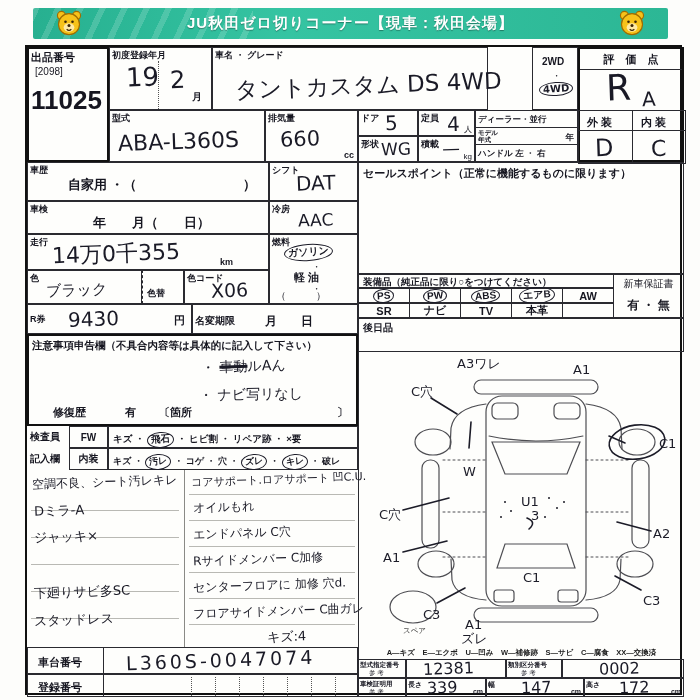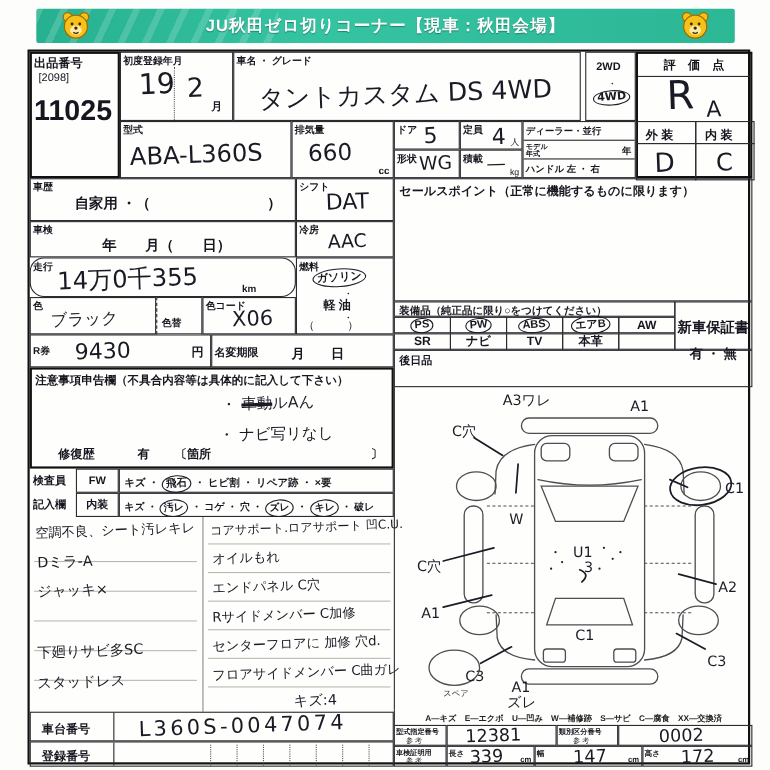--- a/index.html
+++ b/index.html
@@ -57,21 +57,21 @@
     </div>
 
     <div class="cell" style="left:82px;top:0;width:103px;height:63px;">
       <span class="lb">初度登録年月</span>
       <div class="dotv" style="left:48px;top:13px;height:50px;"></div>
       <span class="abs hw hwr" style="left:16px;top:14px;font-size:26px;">19</span>
       <span class="abs hw hwr" style="left:60px;top:18px;font-size:24px;">2</span>
       <span class="abs" style="left:82px;top:42px;font-size:10px;font-weight:bold;">月</span>
     </div>
 
-    <div class="cell" style="left:185px;top:0;width:316px;height:63px;">
+    <div class="cell" style="left:185px;top:0;width:276px;height:63px;">
       <span class="lb">車名 ・ グレード</span>
       <span class="abs hw hwr" style="left:22px;top:22px;font-size:23px;">タントカスタム DS 4WD</span>
     </div>
 
     <div class="cell" style="left:505px;top:0;width:46px;height:63px;text-align:center;">
       <span class="abs" style="left:9px;top:8px;font-size:10px;font-weight:bold;">2WD</span>
       <span class="abs" style="left:19px;top:22px;font-size:9px;">・</span>
       <span class="abs circ hw" style="left:6px;top:34px;font-size:10px;font-weight:bold;">4WD</span>
     </div>
 
@@ -148,21 +148,21 @@
     <div class="cell" style="left:0;top:154px;width:242px;height:33px;">
       <span class="lb">車検</span>
       <span class="abs" style="left:65px;top:12px;font-size:13px;font-weight:bold;">年　　月（　　日）</span>
     </div>
 
     <div class="cell" style="left:242px;top:154px;width:89px;height:33px;">
       <span class="lb">冷房</span>
       <span class="abs hw hwr" style="left:28px;top:8px;font-size:17px;">AAC</span>
     </div>
 
-    <div class="cell" style="left:0;top:187px;width:242px;height:36px;border-radius:13px;">
+    <div class="cell" style="left:0;top:187px;width:242px;height:36px;">
       <span class="lb">走行</span>
       <span class="abs hw hwr" style="left:24px;top:4px;font-size:22px;">14万0千355</span>
       <span class="abs" style="left:192px;bottom:2px;font-size:9px;font-weight:bold;text-align:center;">km</span>
     </div>
 
     <div class="cell" style="left:242px;top:187px;width:89px;height:70px;text-align:center;">
       <span class="lb">燃料</span>
       <span class="abs circ" style="left:14px;top:9px;font-size:10px;font-weight:bold;">ガソリン</span>
       <span class="abs" style="left:42px;top:26px;font-size:9px;">・</span>
       <span class="abs" style="left:24px;top:35px;font-size:11px;font-weight:bold;">軽 油</span>
@@ -309,21 +309,21 @@
           <span>TV</span>
         </div>
       <div class="cell flexc" style="left:153px;top:15px;width:52px;height:15px;font-size:11px;font-weight:bold;">
           <span>本革</span>
         </div>
       <div class="cell flexc" style="left:204px;top:15px;width:52px;height:15px;">
           <span></span>
         </div>
     </div>
     <div class="cell" style="left:586px;top:227px;width:71px;height:44px;text-align:center;">
-      <div style="font-size:13px;font-weight:bold;margin-top:14px;">新車保証書</div>
+      <div style="font-size:10px;font-weight:normal;margin-top:2px;">新車保証書</div>
       <div style="font-size:12px;font-weight:bold;margin-top:6px;">有 ・ 無</div>
     </div>
 
     <div class="cell" style="left:331px;top:271px;width:326px;height:34px;">
       <span class="abs" style="left:4px;top:2px;font-size:10px;font-weight:bold;">後日品</span>
     </div>
 
     <div style="position:absolute;left:331px;top:305px;width:326px;height:293px;border-left:1px solid #2a2a30;">
       <svg width="326" height="293" viewBox="0 0 326 293">
         <g fill="none" stroke="#4d4d52" stroke-width="1.2" stroke-linecap="round">

